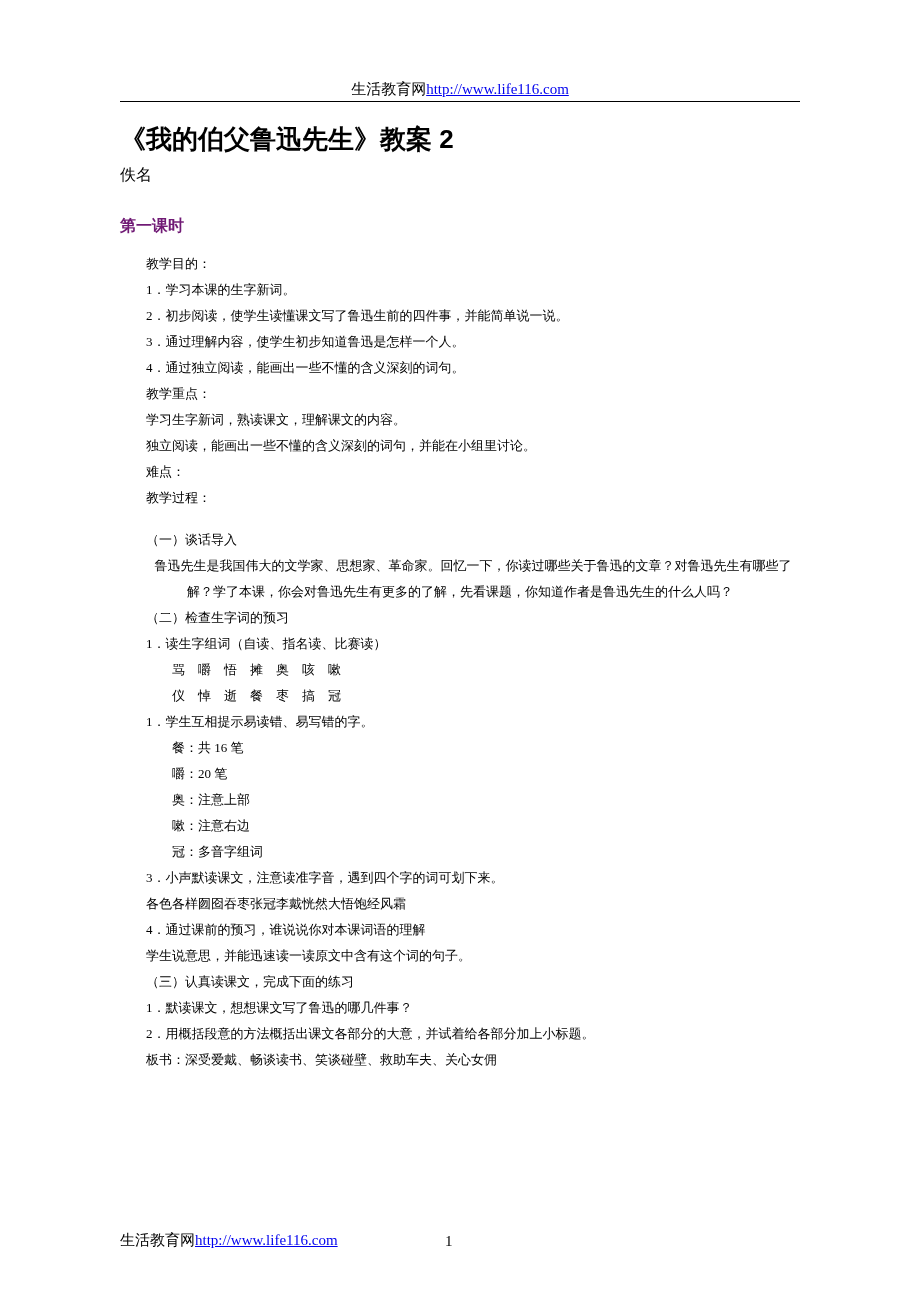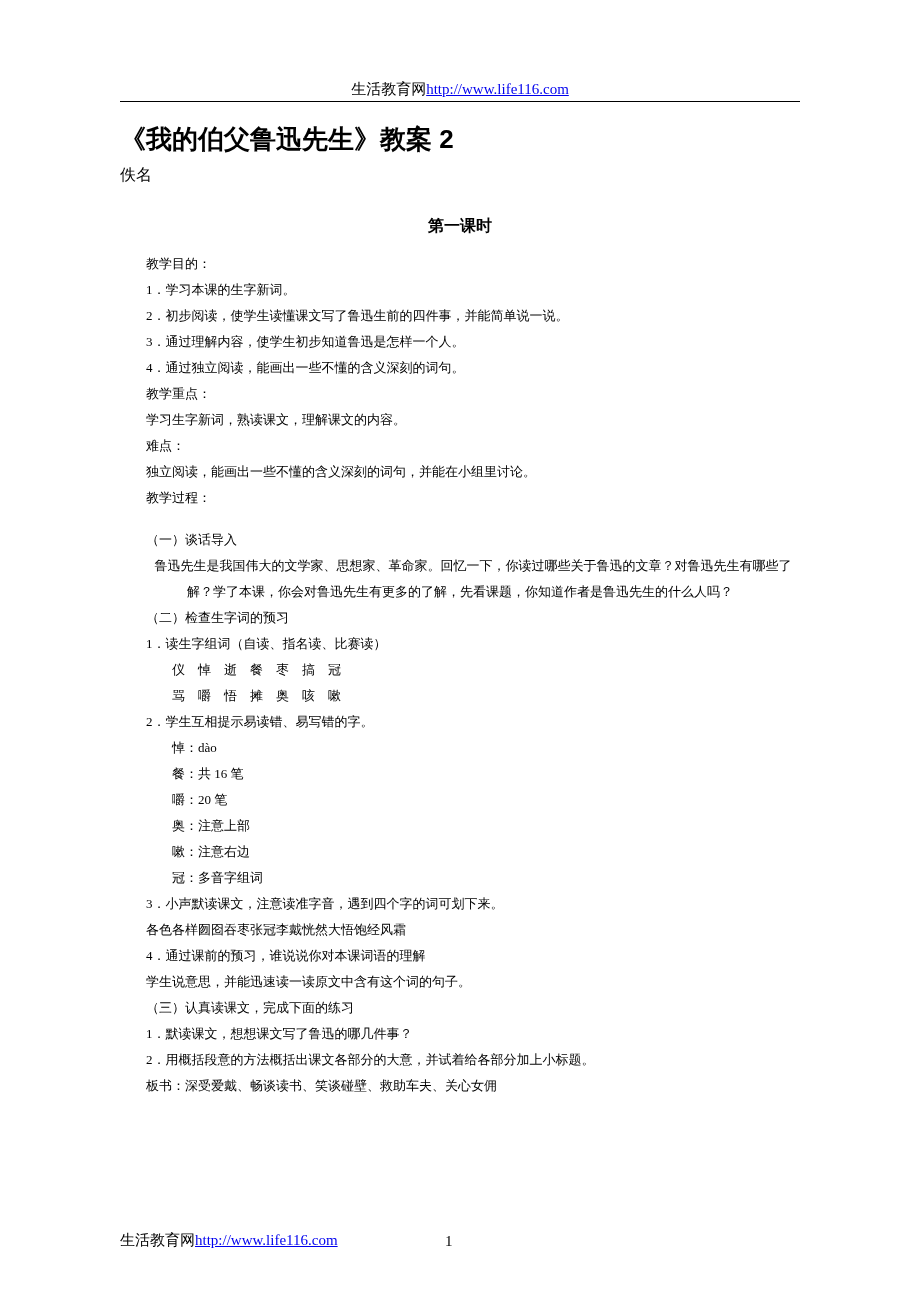--- a/index.html
+++ b/index.html
@@ -29,22 +29,21 @@
       font-weight: bold;
       font-family: "SimHei", "黑体", sans-serif;
       margin-bottom: 8px;
     }
     .author {
       text-align: left;
       font-size: 16px;
       margin-bottom: 30px;
     }
     .section-red {
-      text-align: center;
-      color: #000000;
+      color: #701a75;
       font-size: 16px;
       font-weight: bold;
       margin-bottom: 14px;
     }
     .para {
       line-height: 2.0;
       text-indent: 2em;
       font-size: 13px;
     }
     .indent-more {
@@ -78,32 +77,31 @@
 
   <div class="section-red">第一课时</div>
 
   <div class="para">教学目的：</div>
   <div class="para">1．学习本课的生字新词。</div>
   <div class="para">2．初步阅读，使学生读懂课文写了鲁迅生前的四件事，并能简单说一说。</div>
   <div class="para">3．通过理解内容，使学生初步知道鲁迅是怎样一个人。</div>
   <div class="para">4．通过独立阅读，能画出一些不懂的含义深刻的词句。</div>
   <div class="para">教学重点：</div>
   <div class="para">学习生字新词，熟读课文，理解课文的内容。</div>
+  <div class="para">独立阅读，能画出一些不懂的含义深刻的词句，并能在小组里讨论。</div>
   <div class="para">难点：</div>
-  <div class="para">独立阅读，能画出一些不懂的含义深刻的词句，并能在小组里讨论。</div>
   <div class="para">教学过程：</div>
   <div class="blank"></div>
   <div class="para">（一）谈话导入</div>
   <div class="para" style="text-indent:2em;text-align:center;">鲁迅先生是我国伟大的文学家、思想家、革命家。回忆一下，你读过哪些关于鲁迅的文章？对鲁迅先生有哪些了解？学了本课，你会对鲁迅先生有更多的了解，先看课题，你知道作者是鲁迅先生的什么人吗？</div>
   <div class="para">（二）检查生字词的预习</div>
   <div class="para">1．读生字组词（自读、指名读、比赛读）</div>
+  <div class="para indent-more">骂　嚼　悟　摊　奥　咳　嗽</div>
   <div class="para indent-more">仪　悼　逝　餐　枣　搞　冠</div>
-  <div class="para indent-more">骂　嚼　悟　摊　奥　咳　嗽</div>
-  <div class="para">2．学生互相提示易读错、易写错的字。</div>
-  <div class="para indent-more">悼：dào</div>
+  <div class="para">1．学生互相提示易读错、易写错的字。</div>
   <div class="para indent-more">餐：共 16 笔</div>
   <div class="para indent-more">嚼：20 笔</div>
   <div class="para indent-more">奥：注意上部</div>
   <div class="para indent-more">嗽：注意右边</div>
   <div class="para indent-more">冠：多音字组词</div>
   <div class="para">3．小声默读课文，注意读准字音，遇到四个字的词可划下来。</div>
   <div class="para">各色各样囫囵吞枣张冠李戴恍然大悟饱经风霜</div>
   <div class="para">4．通过课前的预习，谁说说你对本课词语的理解</div>
   <div class="para">学生说意思，并能迅速读一读原文中含有这个词的句子。</div>
   <div class="para">（三）认真读课文，完成下面的练习</div>

